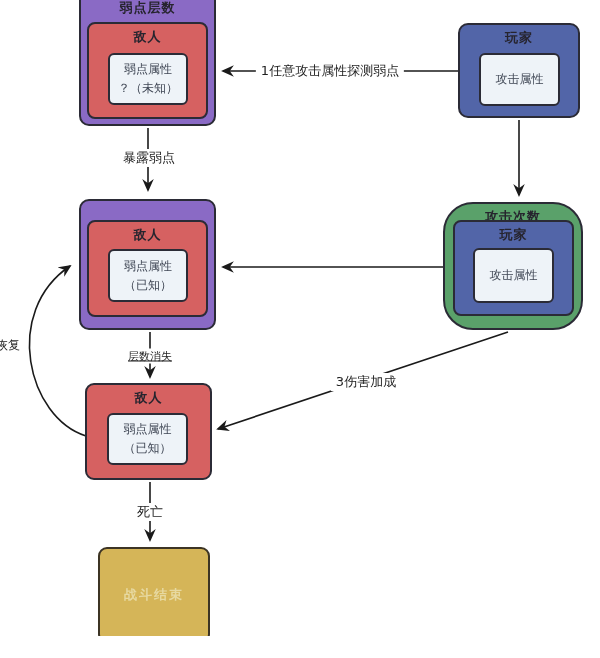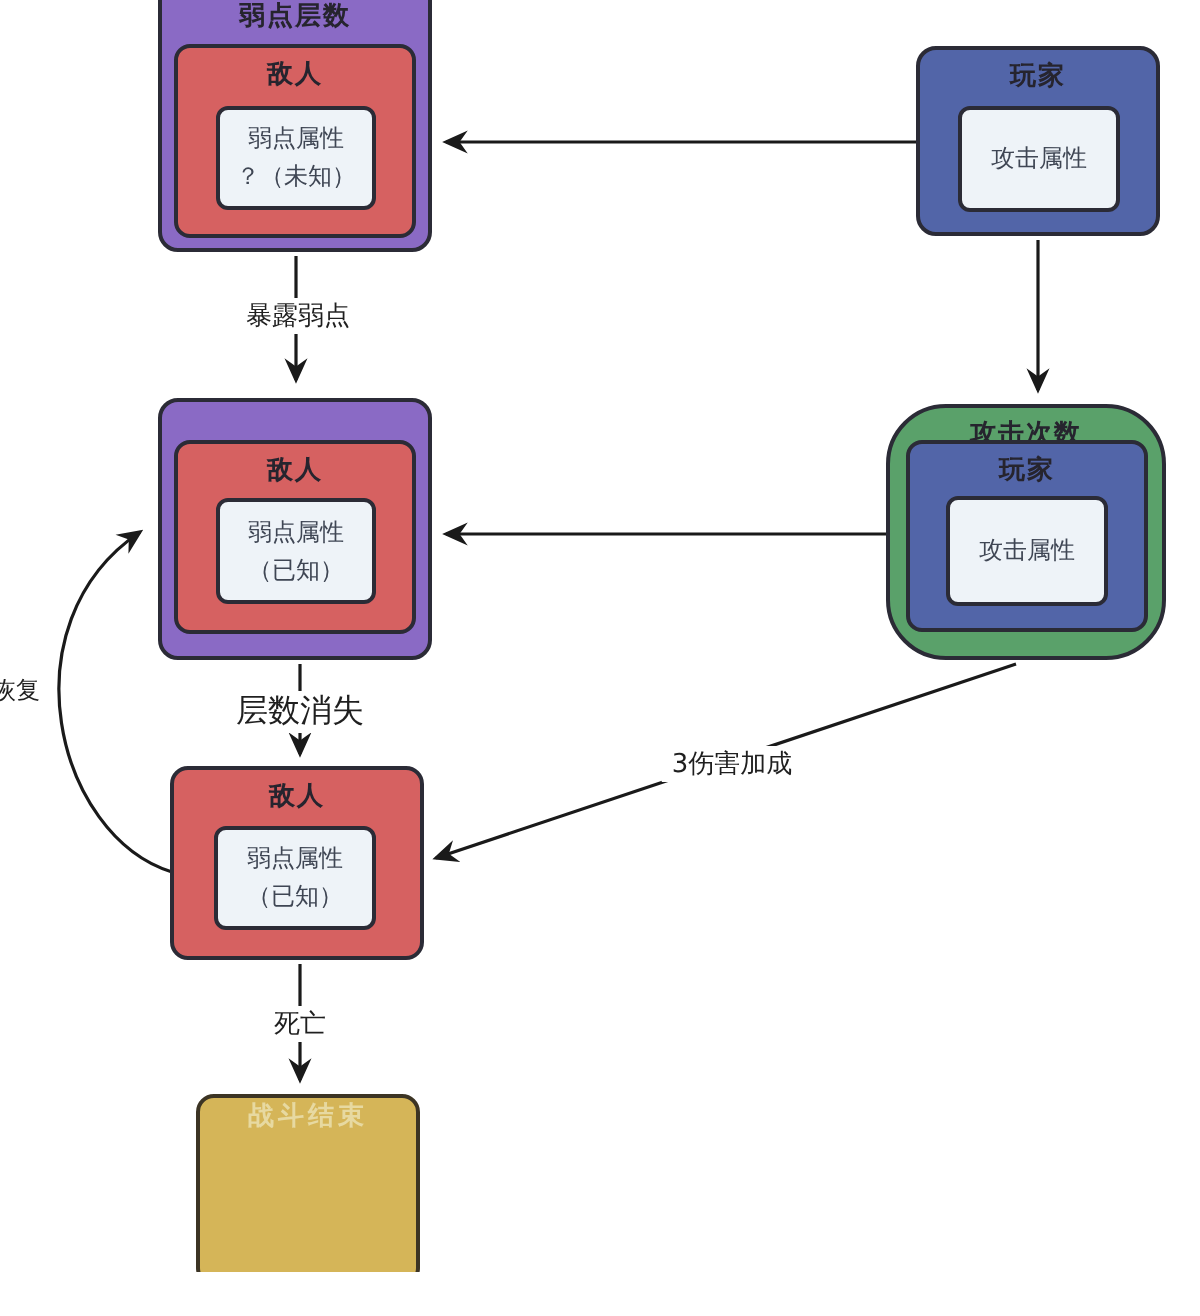--- a/index.html
+++ b/index.html
@@ -19,21 +19,21 @@
     padding-top:4px;letter-spacing:1px;white-space:nowrap;
   }
   .title-clipped{padding-top:13px;}
   .panel{
     position:absolute;box-sizing:border-box;background:#eef3f8;
     border:2px solid #2b2b36;border-radius:6px;
     display:flex;flex-direction:column;align-items:center;justify-content:center;
     font-size:12px;color:#3f4654;line-height:1.55;text-align:center;white-space:nowrap;
   }
   .yellow .node-title{color:#e7d9a1;letter-spacing:2px;}
-  .yellow-center{display:flex;align-items:flex-start;justify-content:center;height:100%;}
+  .yellow-center{display:flex;align-items:center;justify-content:center;height:100%;}
   svg.edges{position:absolute;left:0;top:0;pointer-events:none;}
   .edge-label{
     position:absolute;transform:translate(-50%,-50%);
     background:#ffffff;padding:0 5px;font-size:13px;color:#1f1f1f;white-space:nowrap;
   }
   .edge-label.no-center{transform:none;}
 </style>
 </head>
 <body>
 
@@ -108,19 +108,20 @@
       <span>（已知）</span>
     </div>
   </div>
 
   <div class="node yellow" style="left:98px;top:547px;width:112px;height:96px;border-radius:9px;">
     <div class="yellow-center">
       <div class="node-title" style="padding-top:0;">战斗结束</div>
     </div>
   </div>
 
+  <div class="edge-label" style="left:330px;top:71px;">1任意攻击属性探测弱点</div>
   <div class="edge-label" style="left:149px;top:158px;">暴露弱点</div>
-  <div class="edge-label" style="left:150px;top:356px;font-size:16px;">层数消失</div>
+  <div class="edge-label" style="left:150px;top:356px;font-size:11px;text-decoration:underline;">层数消失</div>
   <div class="edge-label" style="left:366px;top:382px;text-align:right;">3伤害加成</div>
   <div class="edge-label no-center" style="left:-6px;top:337px;font-size:12px;padding:0 2px;">恢复</div>
   <div class="edge-label" style="left:150px;top:512px;">死亡</div>
 
 </div>
 
 </body></html>

